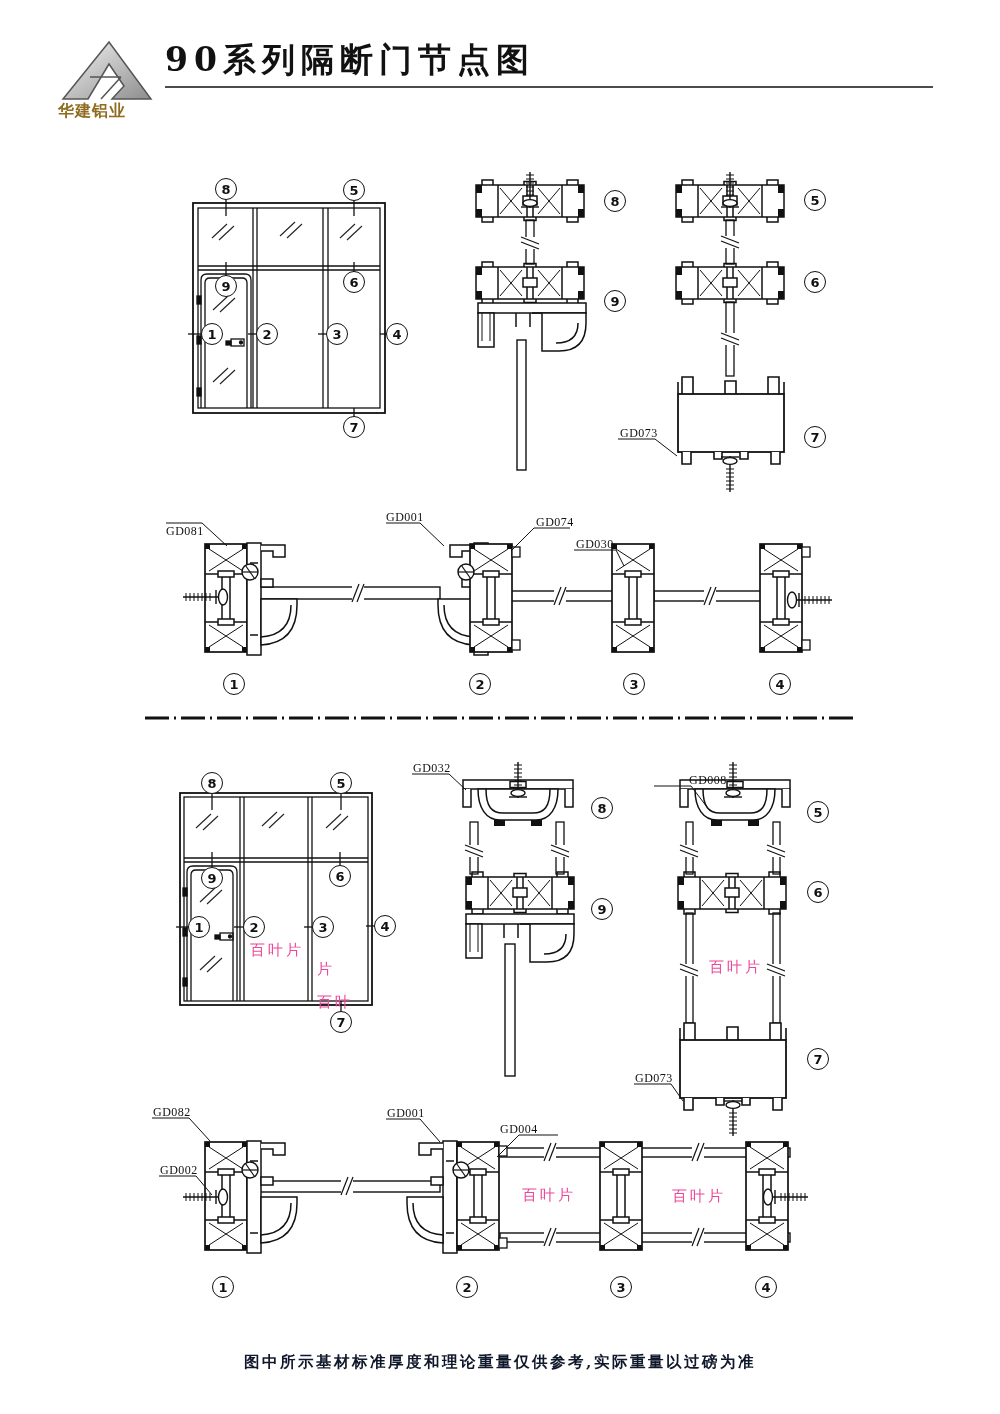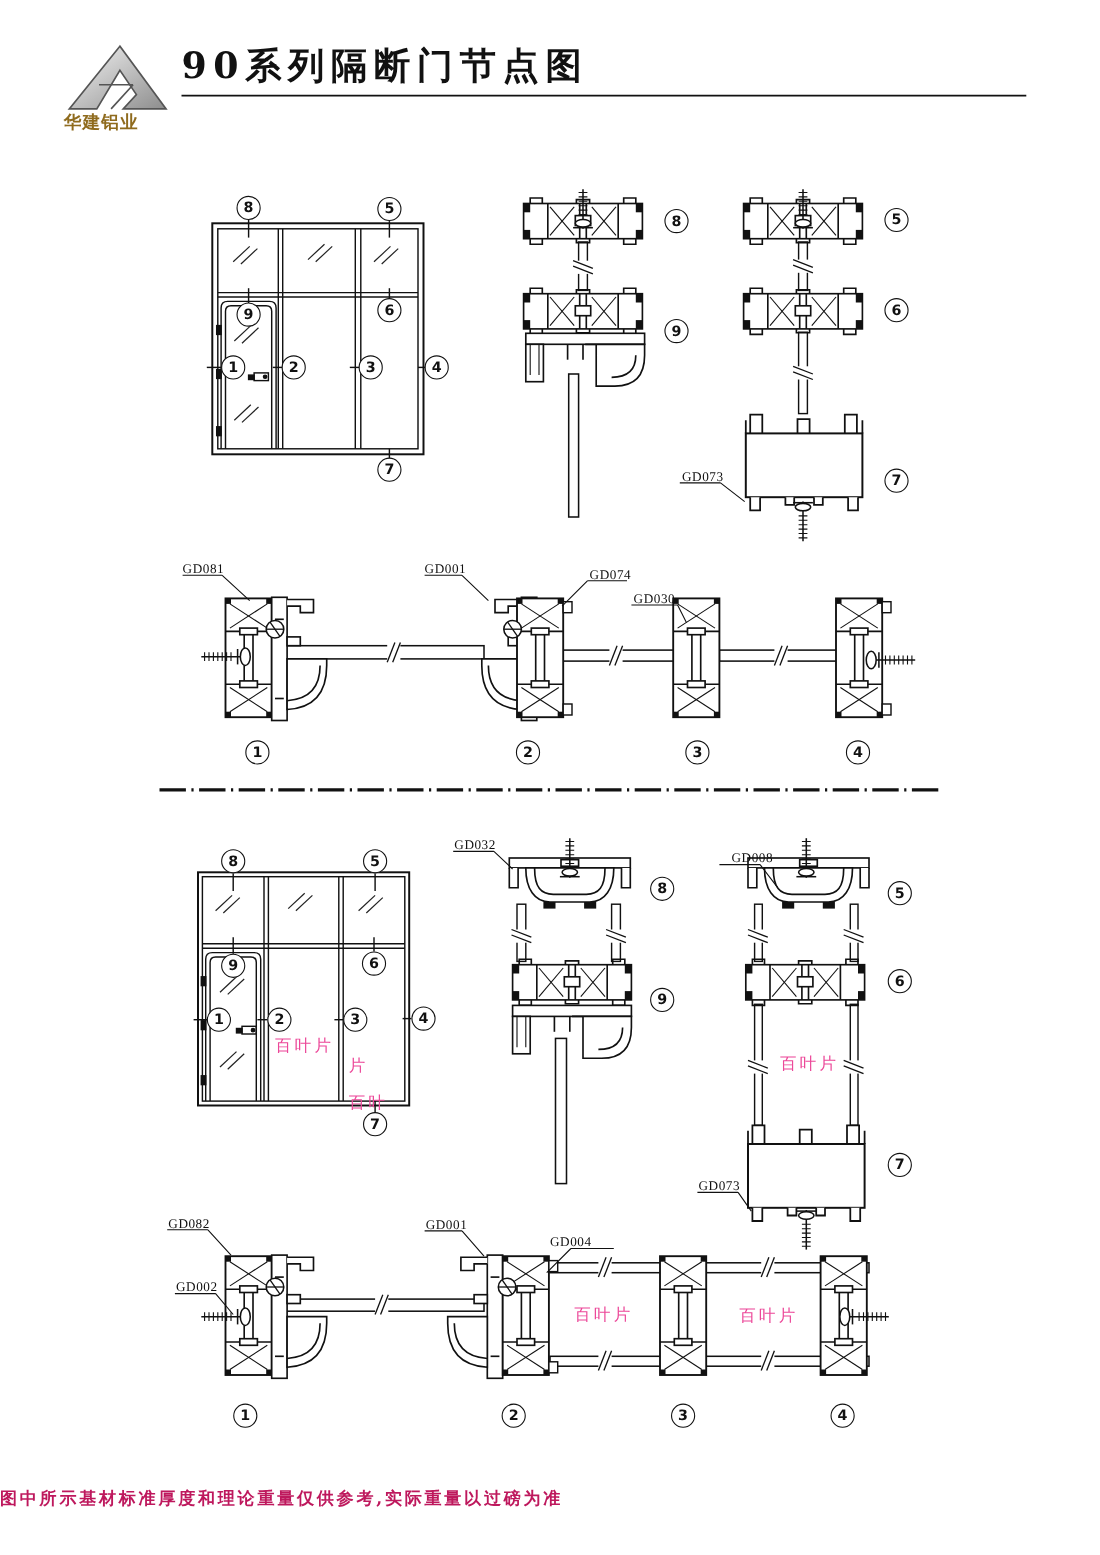--- a/index.html
+++ b/index.html
@@ -9,22 +9,22 @@
   .abs{position:absolute;white-space:nowrap;}
   .co{position:absolute;width:22px;height:22px;border:1.6px solid #111;border-radius:50%;
       background:#fff;display:flex;align-items:center;justify-content:center;
       font:600 13px "DejaVu Sans",sans-serif;line-height:1;box-sizing:border-box;}
   .plabel{position:absolute;font:12px "Liberation Serif",serif;letter-spacing:.5px;color:#111;text-align:center;}
   .louver{position:absolute;font:15px "Liberation Serif",serif;letter-spacing:3px;color:#ec4899;}
   #title-cn{left:165px;top:38px;font:bold 33px "DejaVu Serif",serif;letter-spacing:6px;}
   #title-en{right:66px;top:92px;font:17px "Liberation Sans",sans-serif;letter-spacing:.5px;}
   #company{left:58px;top:101px;width:108px;
            font:bold 16px "DejaVu Sans",sans-serif;color:#8f6b1e;letter-spacing:1px;}
-  #footer-note{left:0;top:1352px;width:1000px;
-               font:600 15.5px "DejaVu Serif",serif;letter-spacing:2.5px;color:#be185d;}
+  #footer-note{left:0;top:1352px;width:1000px;text-align:center;
+               font:600 15.5px "DejaVu Serif",serif;letter-spacing:2.5px;color:#0f172a;}
 </style>
 </head>
 <body>
 
 <div id="page">
 
 <svg id="cad" viewBox="0 0 1000 1414">
 <defs>
   <linearGradient id="logograd" x1="0" y1="0" x2="1" y2="1">
     <stop offset="0" stop-color="#f4f4f4"></stop>
@@ -367,27 +367,27 @@
 <div class="co" style="left:591px;top:898px">9</div>
 <div class="co" style="left:807px;top:801px">5</div>
 <div class="co" style="left:807px;top:881px">6</div>
 <div class="co" style="left:807px;top:1048px">7</div>
 
 <div class="co" style="left:212px;top:1276px">1</div>
 <div class="co" style="left:456px;top:1276px">2</div>
 <div class="co" style="left:610px;top:1276px">3</div>
 <div class="co" style="left:755px;top:1276px">4</div>
 
-<span class="plabel" style="left:166px;top:510px">GD081</span>
+<span class="plabel" style="left:166px;top:524px">GD081</span>
 <span class="plabel" style="left:386px;top:510px">GD001</span>
 <span class="plabel" style="left:536px;top:515px">GD074</span>
 <span class="plabel" style="left:576px;top:537px">GD030</span>
 <span class="plabel" style="left:620px;top:426px">GD073</span>
 <span class="plabel" style="left:413px;top:761px">GD032</span>
-<span class="plabel" style="left:665px;top:773px">GD008</span>
+<span class="plabel" style="left:689px;top:773px">GD008</span>
 <span class="plabel" style="left:635px;top:1071px">GD073</span>
 <span class="plabel" style="left:153px;top:1105px">GD082</span>
 <span class="plabel" style="left:160px;top:1163px">GD002</span>
 <span class="plabel" style="left:387px;top:1106px">GD001</span>
 <span class="plabel" style="left:500px;top:1122px">GD004</span>
 
 <span class="louver" style="left:250px;top:941px">百叶片</span>
 <span class="louver" style="left:317px;top:993px">百叶</span>
 <span class="louver" style="left:317px;top:960px">片</span>
 <span class="louver" style="left:709px;top:958px">百叶片</span>

